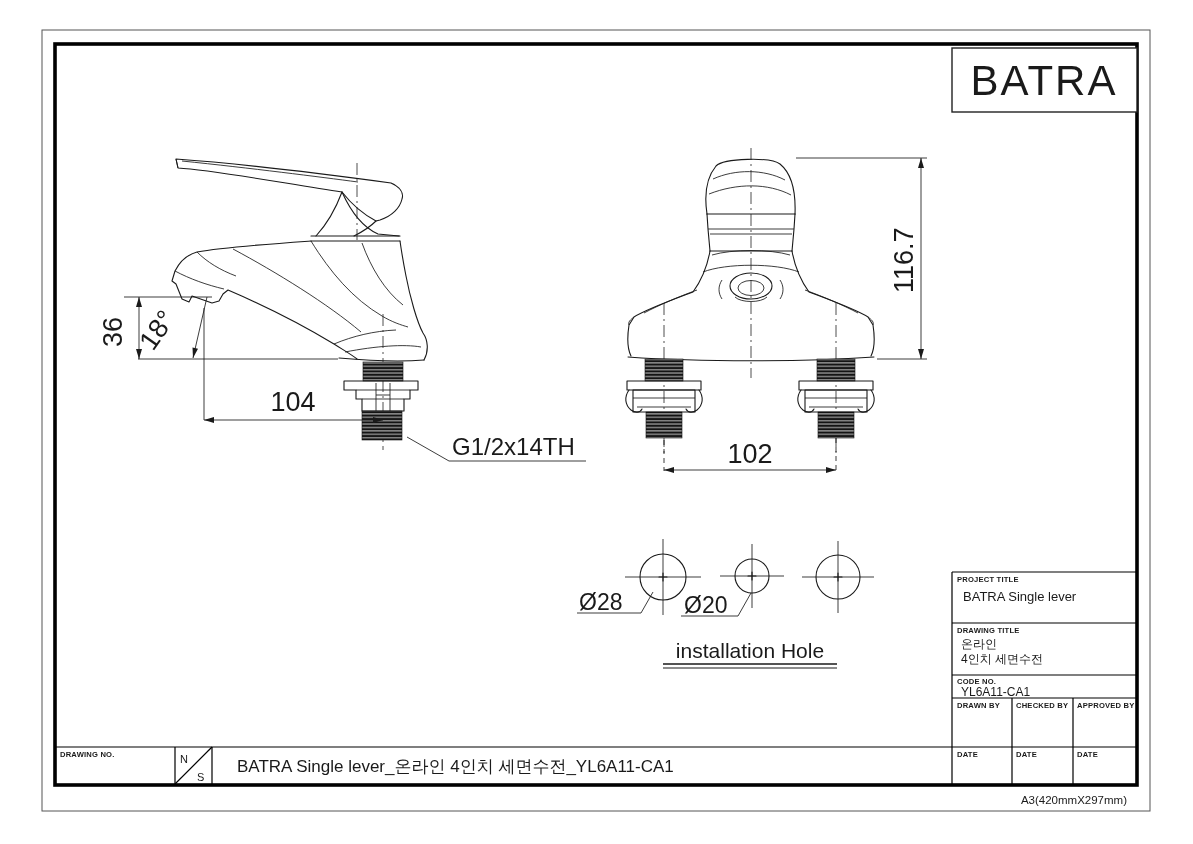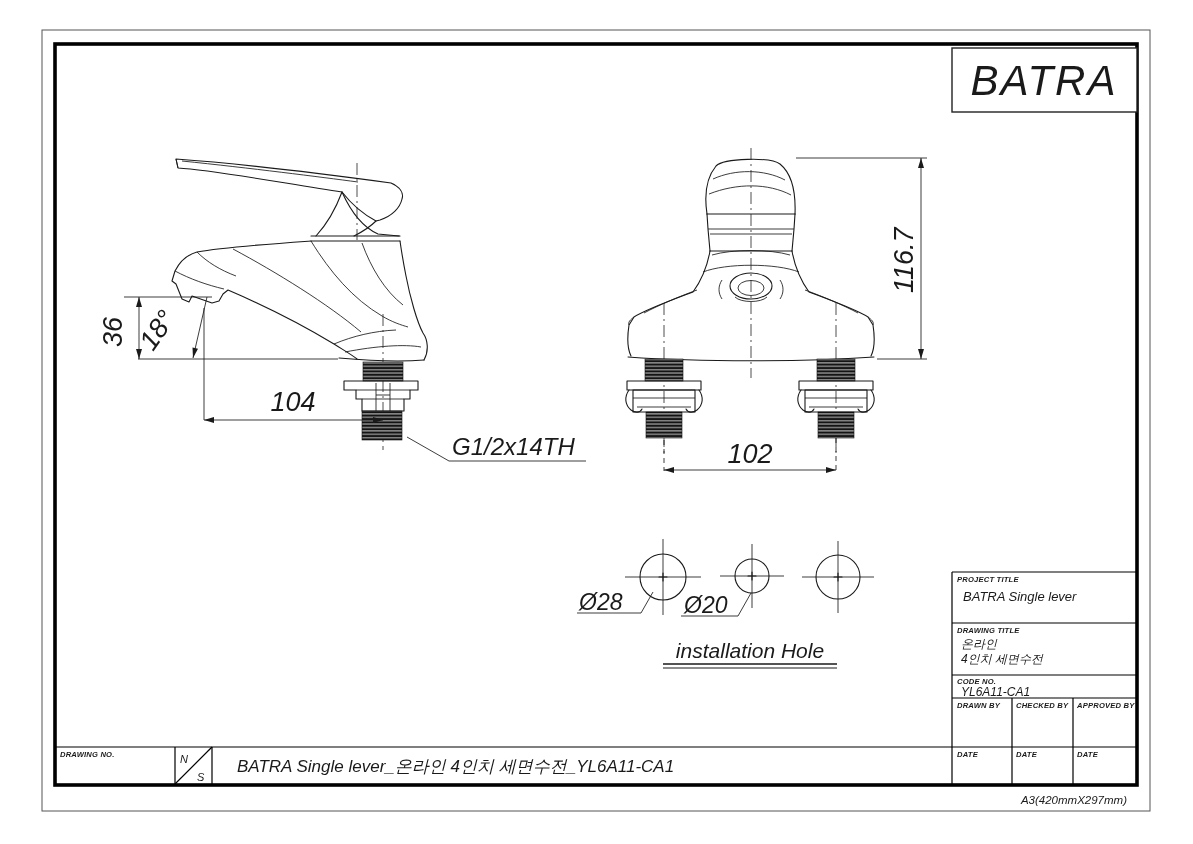--- a/index.html
+++ b/index.html
@@ -1,17 +1,17 @@
 <!DOCTYPE html>
 <html><head>
 <meta charset="utf-8">
 <style>
   html,body{margin:0;padding:0;background:#fff;}
   .sheet{position:relative;width:1193px;height:844px;background:#fff;overflow:hidden;
-         font-family:"Liberation Sans","DejaVu Sans",sans-serif;font-style:italic;}
+         font-family:"Liberation Sans","DejaVu Sans",sans-serif;}
   svg{display:block}
   text{fill:#1a1a1a;font-family:"Liberation Sans","DejaVu Sans",sans-serif;}
   .lbl{font-size:7.6px;font-weight:700;letter-spacing:.2px;}
   .val{font-size:13px;}
   .dim{font-size:27px;font-weight:400;}
   .o{stroke:#1a1a1a;stroke-width:1.1;fill:none;stroke-linecap:round;stroke-linejoin:round;}
   .thin{stroke:#1a1a1a;stroke-width:.85;fill:none;}
   .cl{stroke:#222;stroke-width:.8;fill:none;stroke-dasharray:12 4 2 4;}
   .tb{stroke:#000;stroke-width:1.2;fill:none;}
   .arr{fill:#1a1a1a;stroke:none;}

